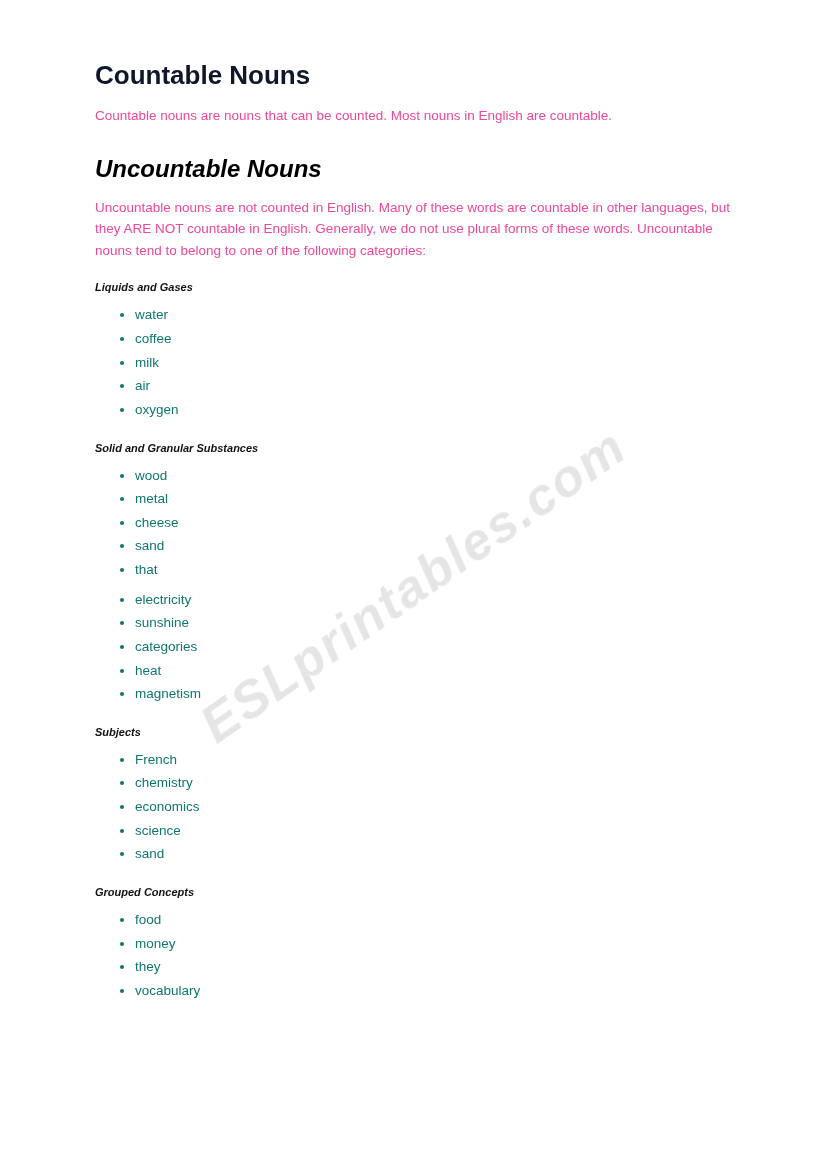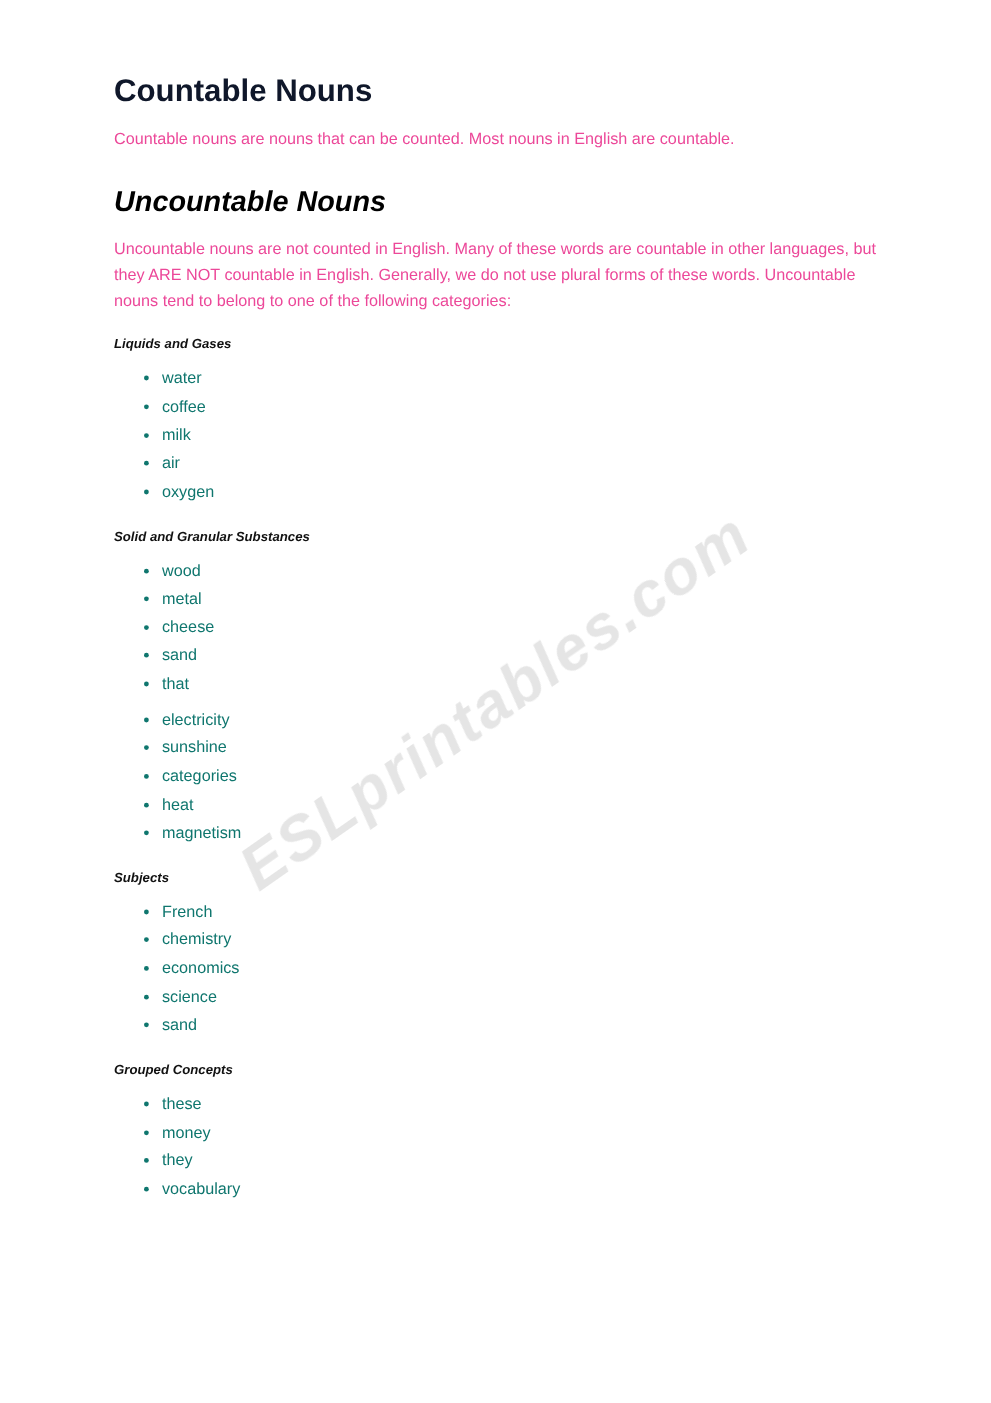--- a/index.html
+++ b/index.html
@@ -123,20 +123,20 @@
       <p class="category-title">Subjects</p>
       <ul class="noun-list">
         <li>French</li>
         <li>chemistry</li>
         <li>economics</li>
         <li>science</li>
         <li>sand</li>
       </ul>
       <p class="category-title">Grouped Concepts</p>
       <ul class="noun-list">
-        <li>these</li>
+        <li>food</li>
         <li>money</li>
         <li>they</li>
         <li>vocabulary</li>
       </ul>
     </div>
 
 </div>
 
 </body></html>

